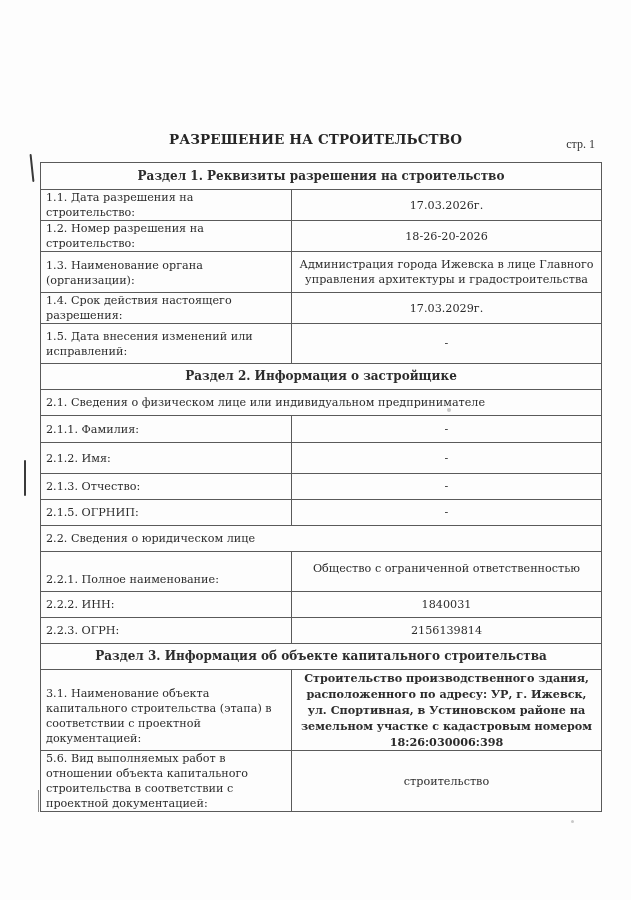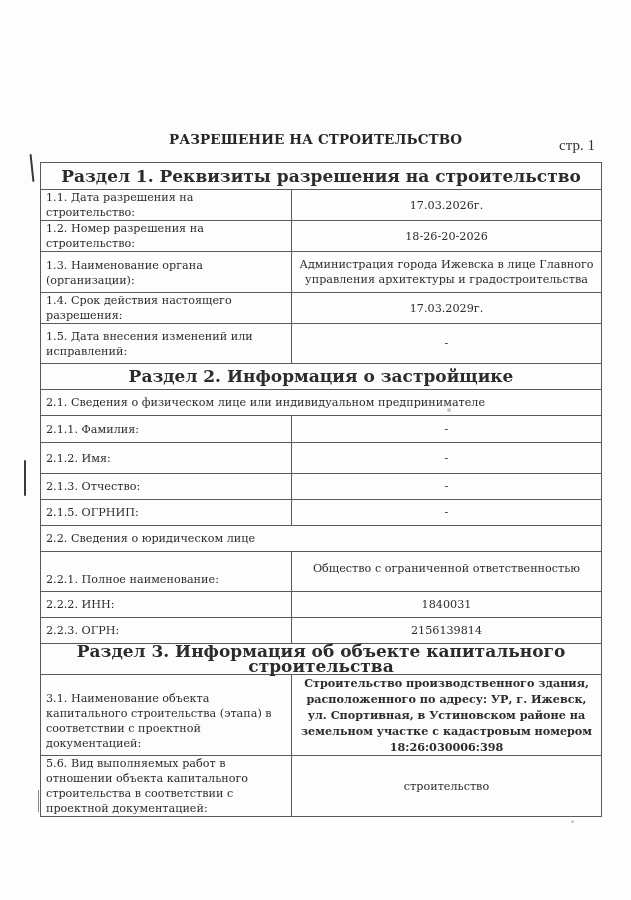--- a/index.html
+++ b/index.html
@@ -23,21 +23,21 @@
       font-size: 13.5px;
       letter-spacing: 0.1px;
       color: #262626;
       margin-top: 30px;
     }
     .page-no {
       position: absolute;
       right: 36px;
       top: 137px;
       font-family: "Liberation Serif", serif;
-      font-size: 15px;
+      font-size: 12px;
       color: #333;
     }
     .pen-mark {
       position: absolute;
       width: 1.6px;
       background: #3a3a3a;
       border-radius: 1px;
     }
     .pen-mark.m1 { left: 31px; top: 154px; height: 28px; transform: rotate(-6deg); }
     .pen-mark.m2 { left: 24px; top: 460px; height: 36px; }
@@ -61,21 +61,21 @@
       border: 1.3px solid #5a5a5a;
       padding: 0 5px;
       vertical-align: middle;
       line-height: 15px;
     }
     col.c1 { width: 251px; }
     col.c2 { width: 310px; }
     td.section {
       text-align: center;
       font-weight: bold;
-      font-size: 17px;
+      font-size: 12px;
     }
     td.val { text-align: center; }
     td.val.bold { font-weight: bold; line-height: 16px; }
     td.lbl { text-align: left; }
     td.lbl.bottom { vertical-align: bottom; padding-bottom: 4px; }
     td.val.top { vertical-align: top; padding-top: 9px; }
     .left-edge-line {
       position: absolute;
       left: 38px; top: 790px;
       width: 1.2px; height: 22px;

